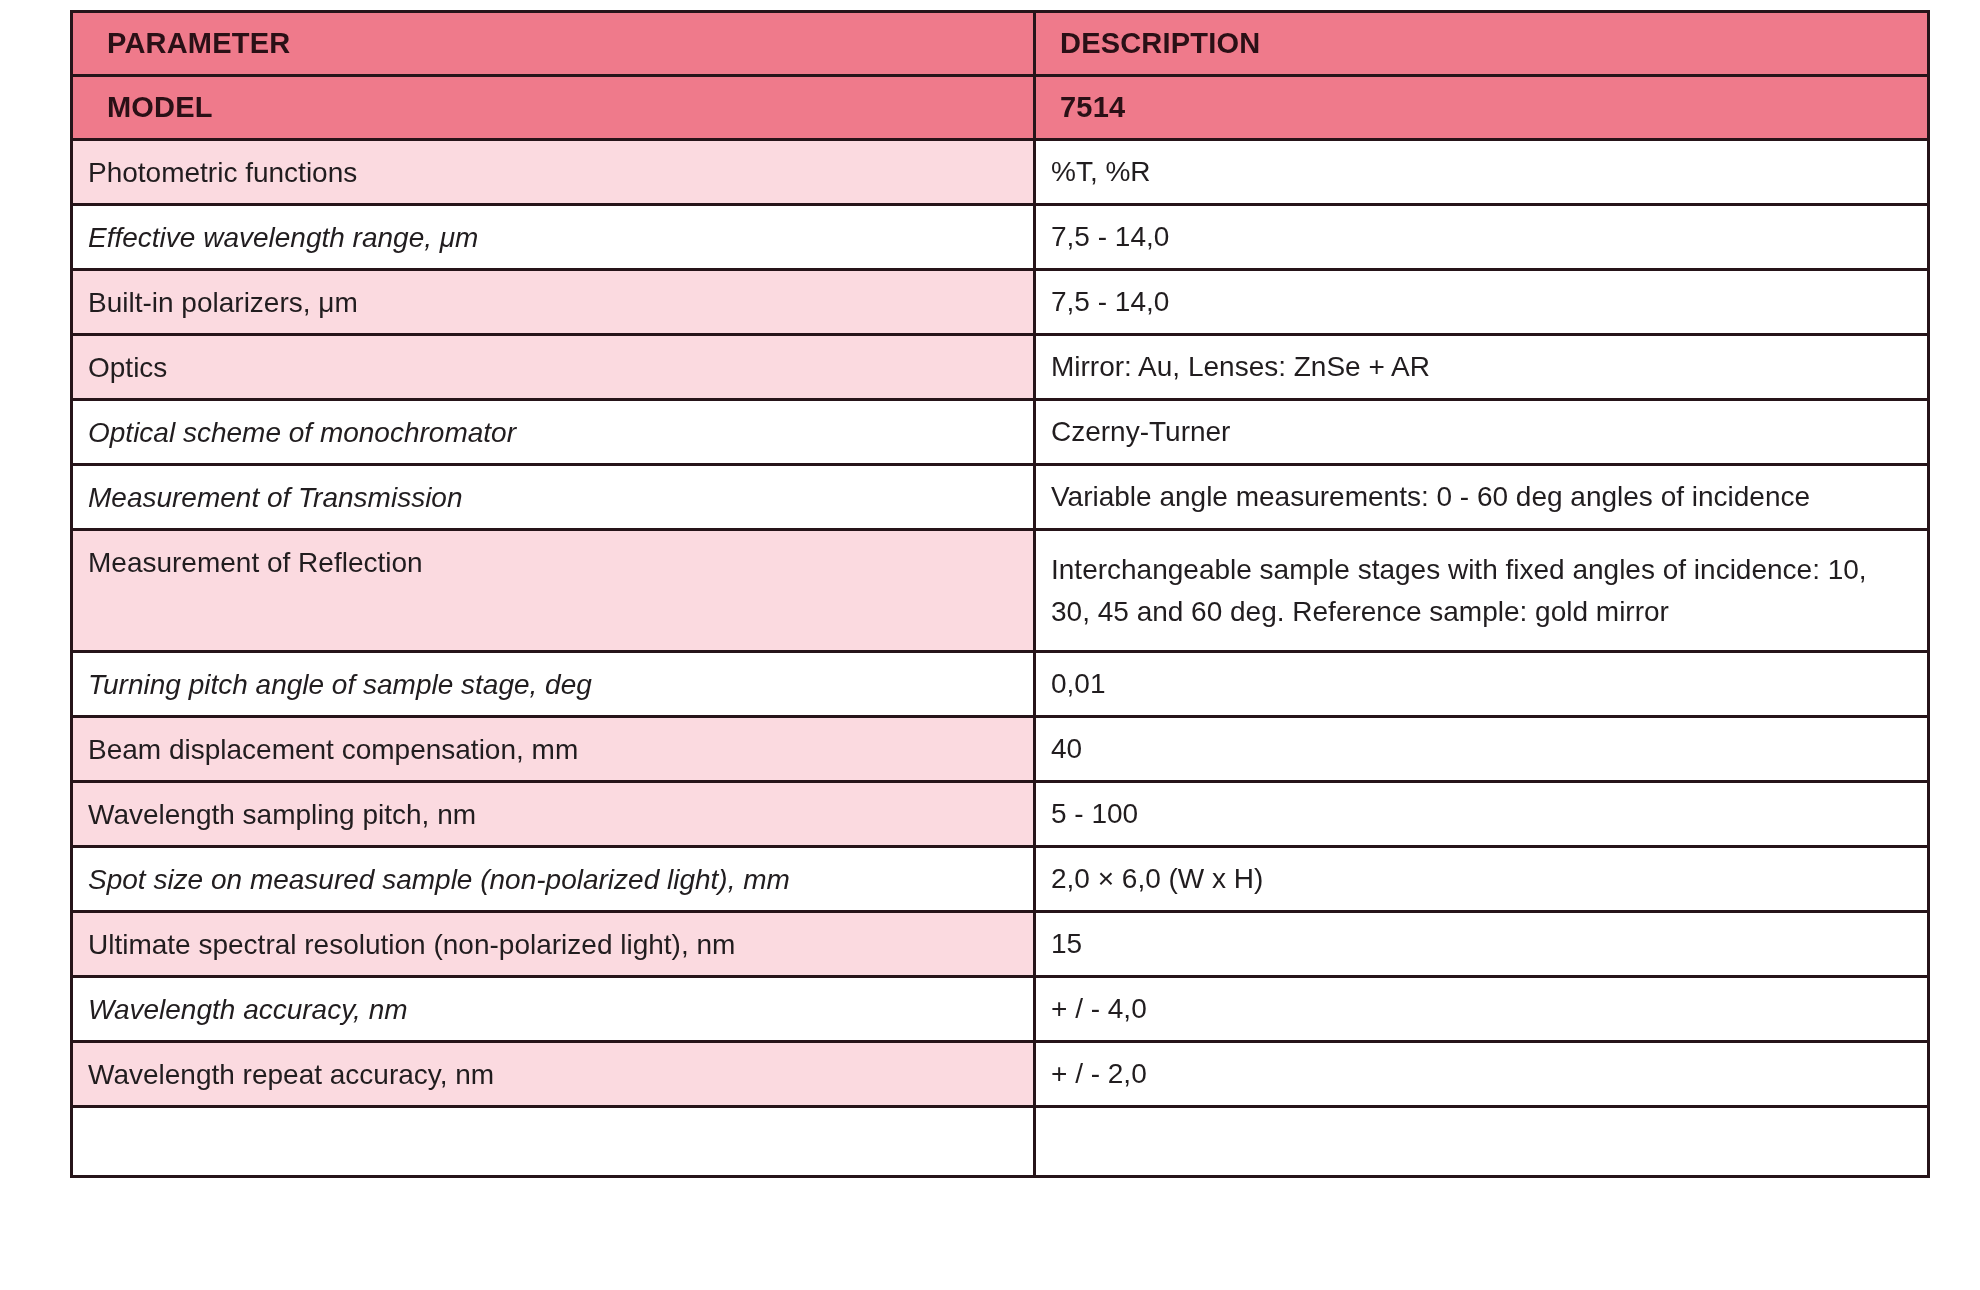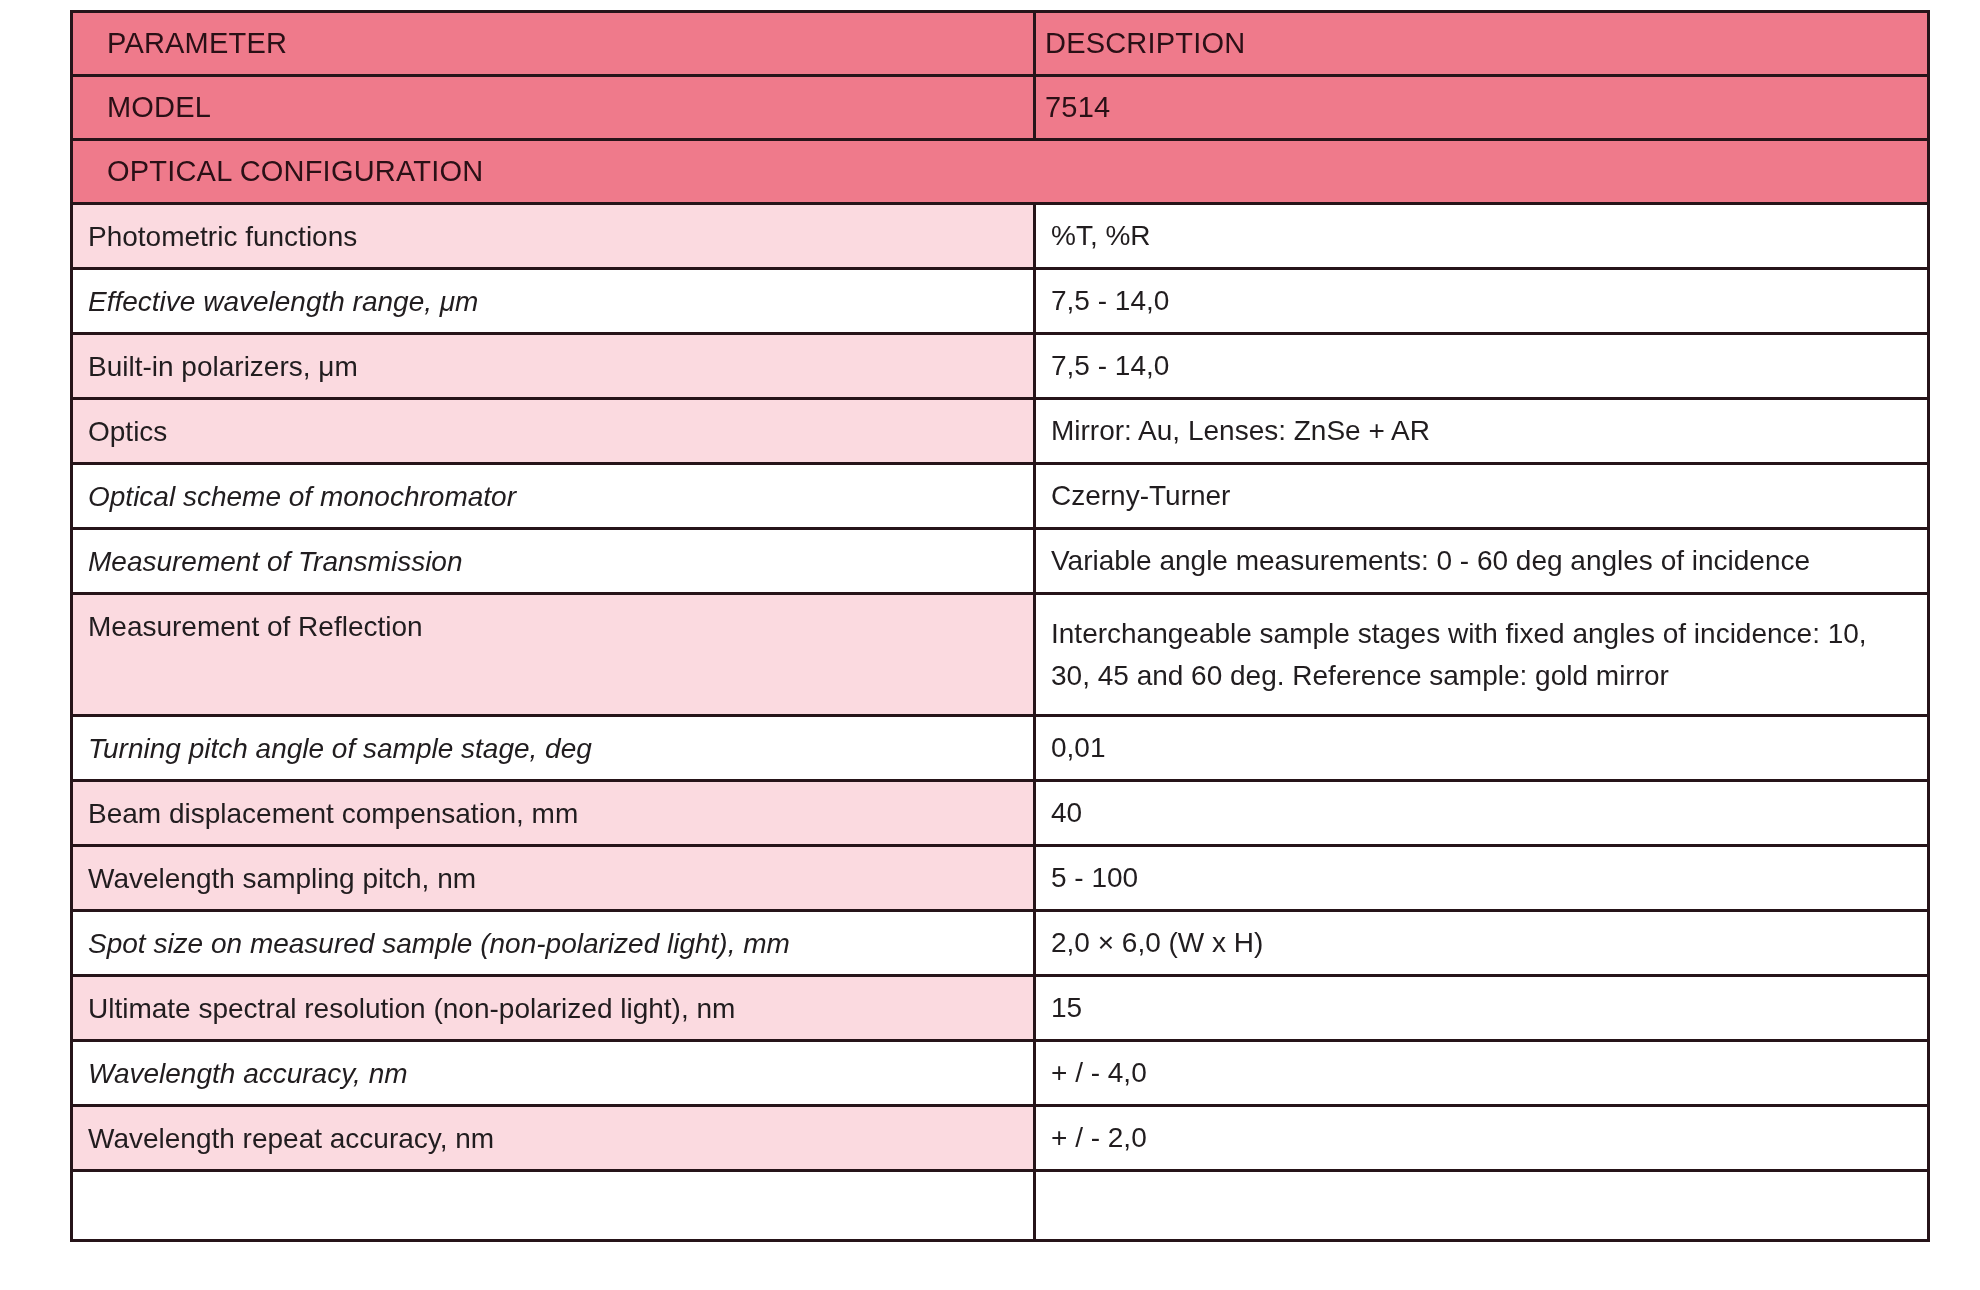--- a/index.html
+++ b/index.html
@@ -23,28 +23,28 @@
     table-layout:fixed;
   }
   .spec-table td{
     border:3px solid var(--border);
     overflow:hidden;
   }
   
   tr.band td{
     background:var(--header-pink);
     color:var(--header-text);
-    font-weight:400;
+    font-weight:700;
     font-size:29px;
     height:64px;
     vertical-align:middle;
     letter-spacing:.2px;
   }
   tr.band td.c1{padding-left:34px;}
-  tr.band td.c2{padding-left:9px;margin-left:28px;}
+  tr.band td.c2{padding-left:24px;margin-left:28px;}
   tr.band td.section{padding-left:34px;}
   
   tr.data td{
     font-size:28px;
     color:var(--body-text);
     height:64px;
   }
   tr.data td.param{
     vertical-align:top;
     padding:15px 24px 13px 15px;
@@ -70,23 +70,20 @@
     <col style="width:894px">
   </colgroup>
   <tbody>
     <tr class="band">
       <td class="c1">PARAMETER</td>
       <td class="c2">DESCRIPTION</td>
     </tr>
     <tr class="band">
       <td class="c1">MODEL</td>
       <td class="c2">7514</td>
-    </tr>
-    <tr class="band">
-      <td class="section" colspan="2">OPTICAL CONFIGURATION</td>
     </tr>
   </tbody>
   <tbody id="rows-body">
       <tr class="data pink">
     <td class="param">Photometric functions</td>
     <td class="desc">%T, %R</td>
   </tr>
       <tr class="data white">
     <td class="param">Effective wavelength range, μm</td>
     <td class="desc">7,5 - 14,0</td>

